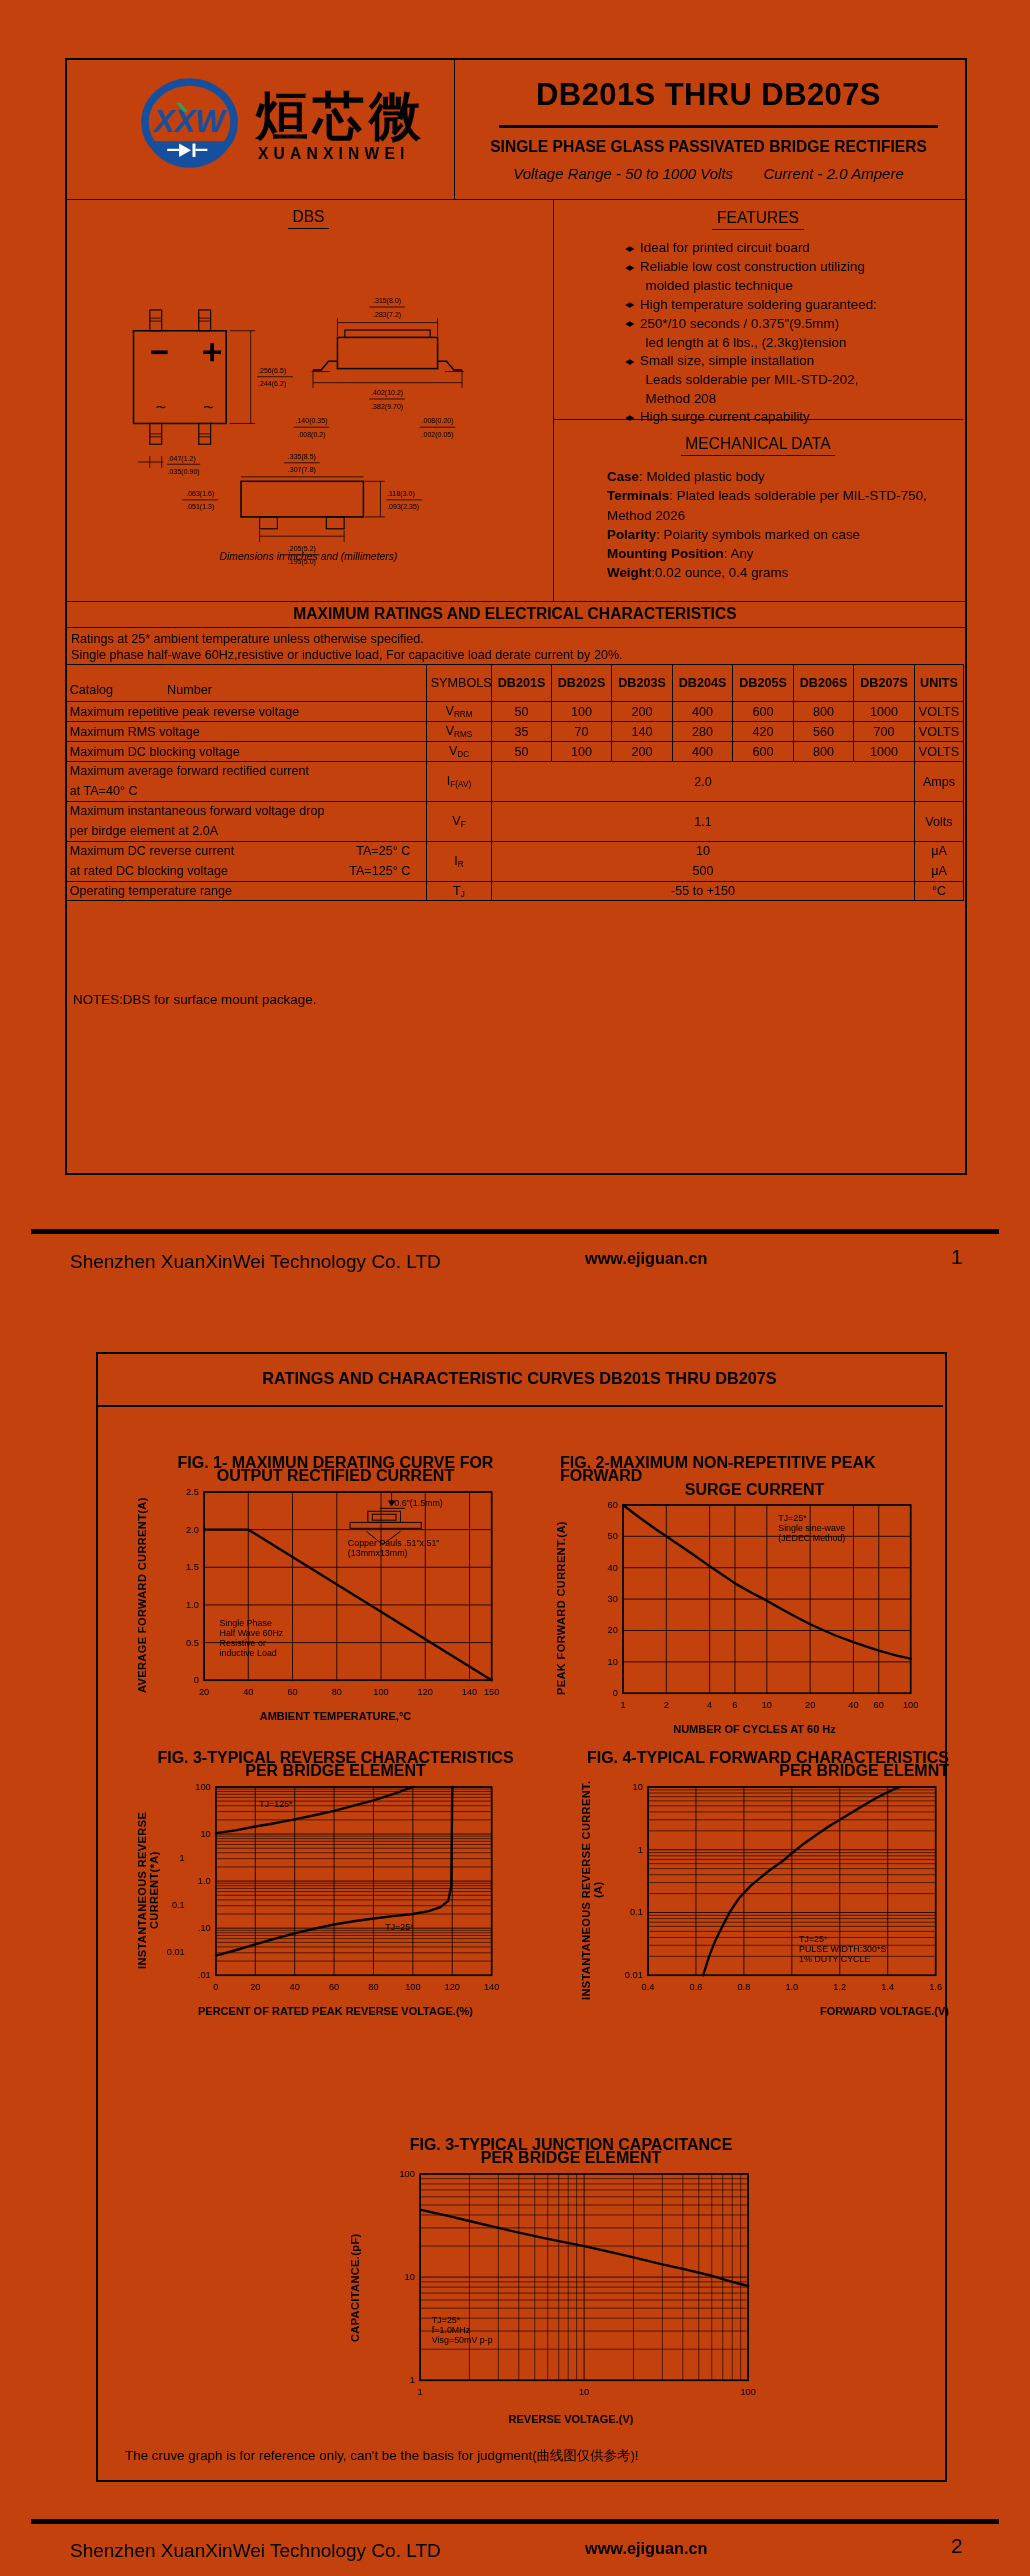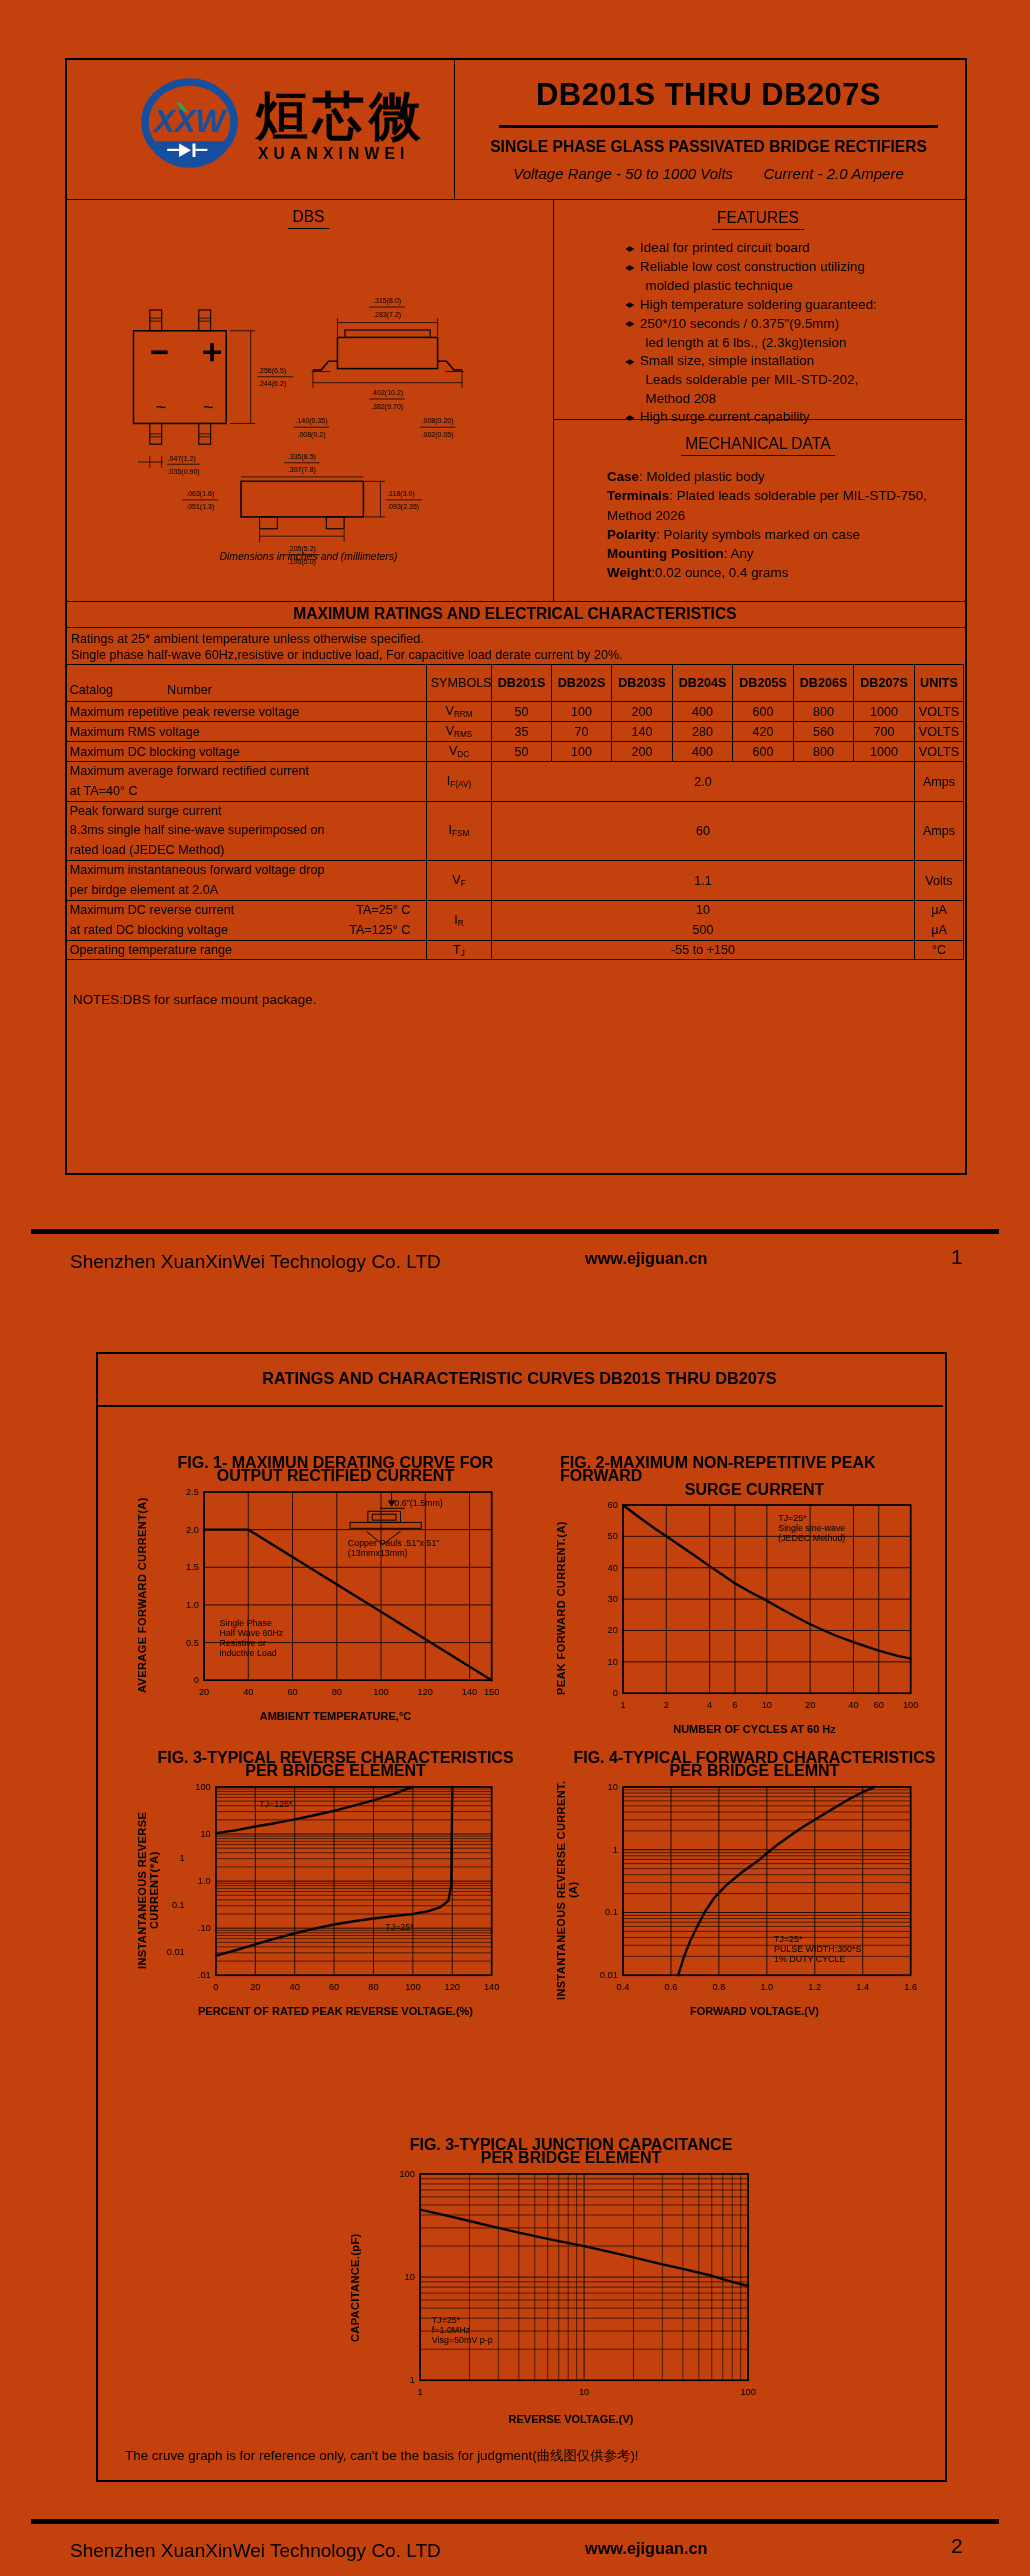--- a/index.html
+++ b/index.html
@@ -289,30 +289,20 @@
       <td class="val">1000</td>
       <td class="unit">VOLTS</td>
     </tr>
     <tr style="height:40px">
       <td class="lbl">
         <div class="l2">Maximum average forward rectified current</div>
         <div class="l2">at TA=40° C</div>
       </td>
       <td class="val"><span>I</span><span class="sub">F(AV)</span></td>
       <td class="val" colspan="7">2.0</td>
-      <td class="unit">Amps</td>
-    </tr>
-    <tr style="height:59px">
-      <td class="lbl">
-        <div class="l2">Peak forward surge current</div>
-        <div class="l2">8.3ms single half sine-wave superimposed on</div>
-        <div class="l2">rated load (JEDEC Method)</div>
-      </td>
-      <td class="val"><span>I</span><span class="sub">FSM</span></td>
-      <td class="val" colspan="7">60</td>
       <td class="unit">Amps</td>
     </tr>
     <tr style="height:40px">
       <td class="lbl">
         <div class="l2">Maximum instantaneous forward voltage drop</div>
         <div class="l2">per birdge element at 2.0A</div>
       </td>
       <td class="val"><span>V</span><span class="sub">F</span></td>
       <td class="val" colspan="7">1.1</td>
       <td class="unit">Volts</td>
@@ -527,21 +517,21 @@
           <text x="28" y="238.26987025373134" text-anchor="end" font-size="12.5">0.01</text>
           <polyline points="70.0,74.2 96.6,70.5 123.1,65.3 149.7,60.9 176.3,55.7 202.9,50.2 229.4,44.3 256.0,37.3 282.6,30.0 309.1,21.8 335.7,12.0" fill="none" stroke="#000" stroke-width="3.2" stroke-linejoin="round" stroke-linecap="round"></polyline>
           <polyline points="70.0,239.6 96.6,232.3 123.1,224.5 149.7,216.6 176.3,209.4 202.9,203.1 229.4,197.5 256.0,193.2 282.6,189.5 309.1,186.3 335.7,183.4 357.0,179.5 372.9,174.1 383.5,165.7 387.5,145.2 388.9,12.0" fill="none" stroke="#000" stroke-width="3.2" stroke-linejoin="round" stroke-linecap="round"></polyline>
           <text x="128.45714285714286" y="38.68374161483257" font-size="12"><tspan x="128.45714285714286" dy="0">TJ=125*</tspan></text>
           <text x="298.51428571428573" y="205.40560065060288" font-size="12"><tspan x="298.51428571428573" dy="0">TJ=25*</tspan></text>
         </svg>
     </div>
     <div class="xlab">PERCENT OF RATED PEAK REVERSE VOLTAGE.(%)</div>
   </div>
 
-  <div class="fig" style="left:530px;top:1751px;width:419px;">
+  <div class="fig" style="left:530px;top:1751px;width:419px;align-items:flex-end;">
     <div class="figcap">FIG. 4-TYPICAL FORWARD CHARACTERISTICS</div>
     <div class="figcap">PER BRIDGE ELEMNT</div>
     <div class="figrow">
       <div class="ylab" style="height:224px;">INSTANTANEOUS REVERSE CURRENT.(A)</div>
       <svg width="341" height="224" viewBox="0 0 460 302">
           <line x1="54" x2="442" y1="240.51279370044958" y2="240.51279370044958" stroke="#000" stroke-width="0.8"></line>
           <line x1="54" x2="442" y1="225.60373376706858" y2="225.60373376706858" stroke="#000" stroke-width="0.8"></line>
           <line x1="54" x2="442" y1="215.02558740089916" y2="215.02558740089916" stroke="#000" stroke-width="0.8"></line>
           <line x1="54" x2="442" y1="206.82053963288377" y2="206.82053963288377" stroke="#000" stroke-width="0.8"></line>
           <line x1="54" x2="442" y1="200.11652746751815" y2="200.11652746751815" stroke="#000" stroke-width="0.8"></line>

